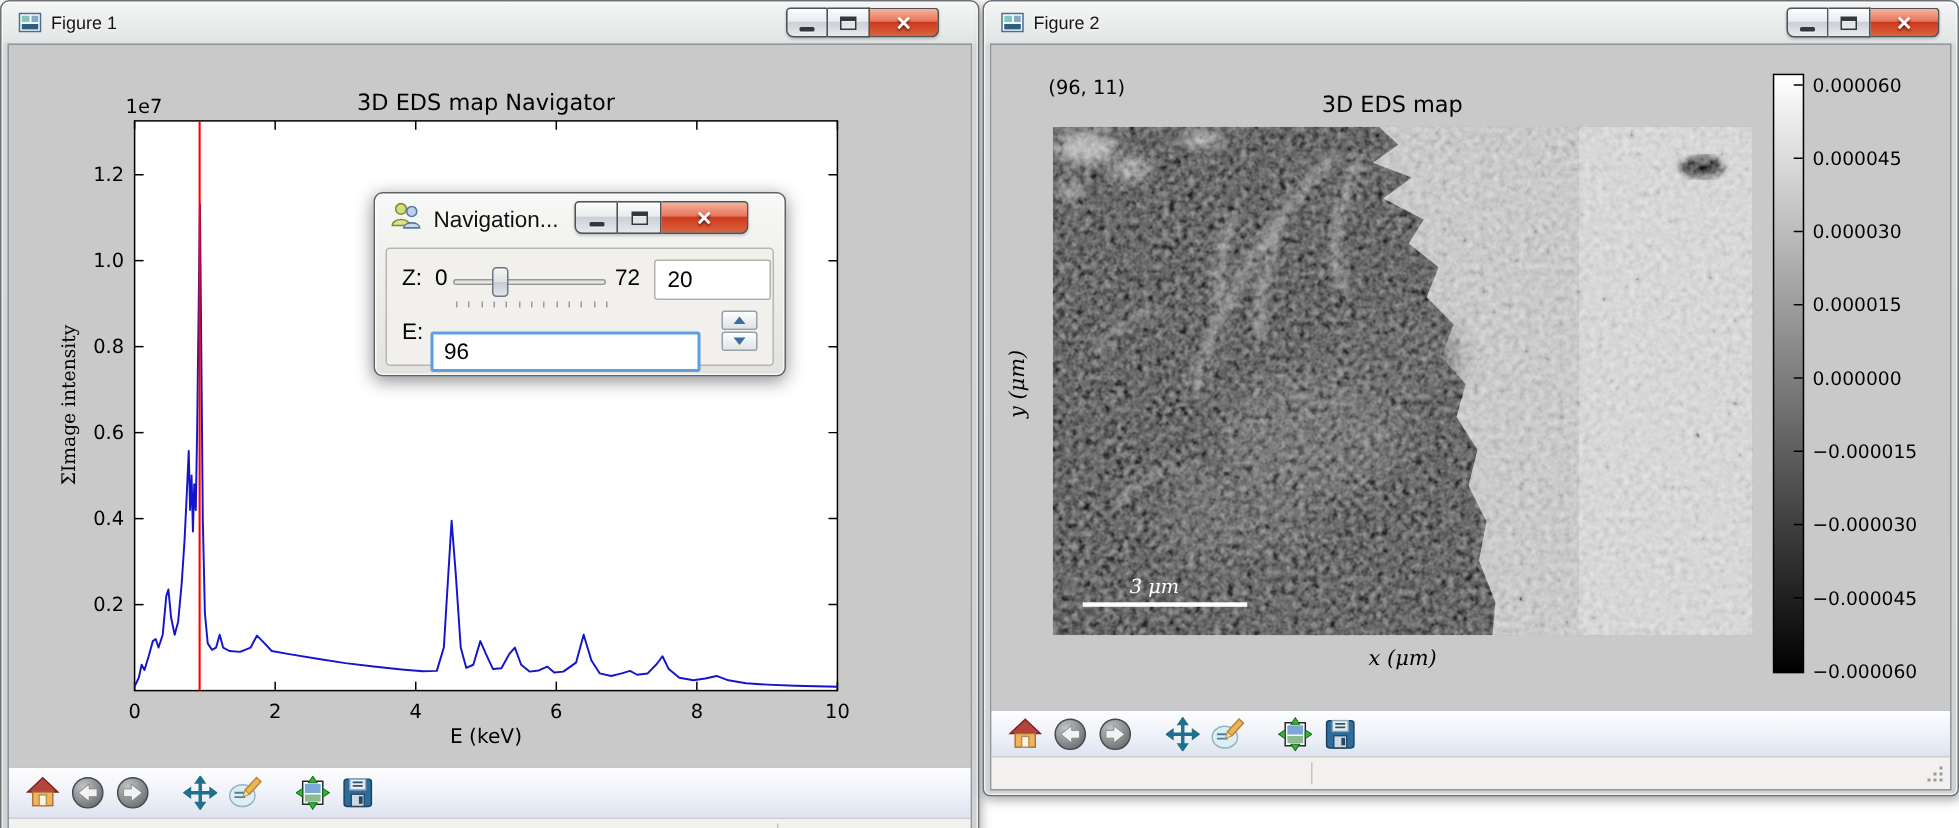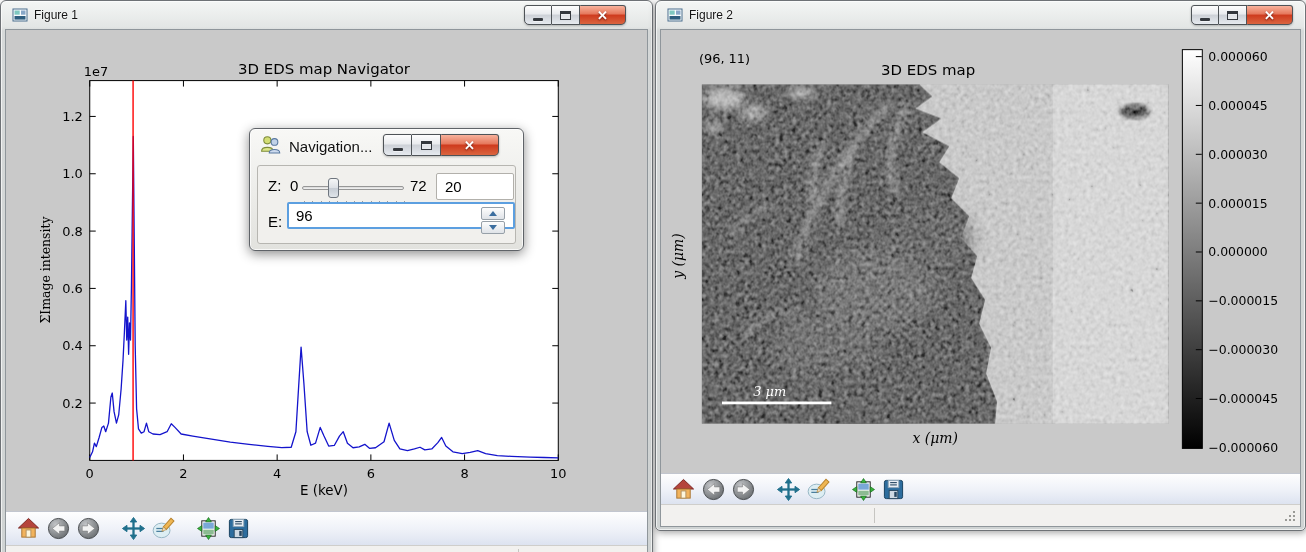--- a/index.html
+++ b/index.html
@@ -269,21 +269,21 @@
                 <span class="stick" style="left: 83.3px;"></span>
                 <span class="stick" style="left: 91.7px;"></span>
                 <span class="stick" style="left: 100px;"></span>
               </div>
           </div>
           <span class="lbl" style="left:152px;top:11px">72</span>
           <div class="textbox" style="left:178px;top:7px;width:78px;height:27px">
             <span>20</span>
           </div>
           <span class="lbl" style="left:10px;top:47px">E:</span>
-          <div class="textbox focused" style="left:29px;top:36px;width:228px;height:27px">
+          <div class="textbox focused" style="left:29px;top:55px;width:180px;height:27px">
             <span>96</span>
           </div>
           <div class="spinner">
             <div class="spin-btn">
                 <span class="arr up"></span>
               </div>
             <div class="spin-btn">
                 <span class="arr down"></span>
               </div>
           </div>

